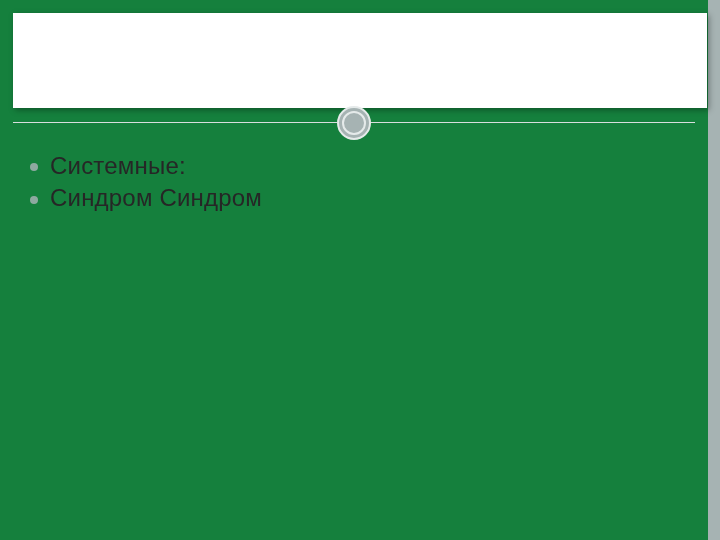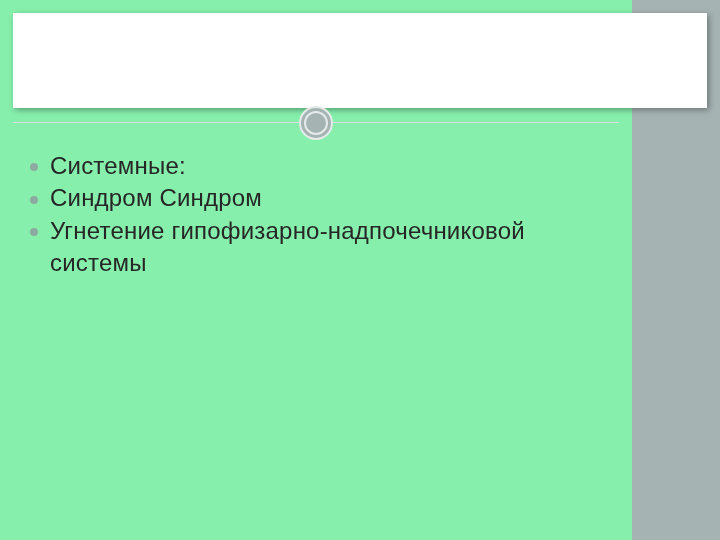--- a/index.html
+++ b/index.html
@@ -6,23 +6,23 @@
     margin: 0;
     padding: 0;
     width: 720px;
     height: 540px;
     overflow: hidden;
     font-family: "Trebuchet MS", "Segoe UI", Arial, sans-serif;
     background: #a6b3b3;
   }
   .stage {
     position: relative;
-    width: 632px;
+    width: 708px;
     height: 540px;
-    background: #86efac;
+    background: #15803d;
   }
   .header {
     position: absolute;
     left: 13px;
     top: 13px;
     width: 694px;
     height: 95px;
     background: #ffffff;
     box-shadow: 2px 2px 6px rgba(0,0,0,0.35);
   }
@@ -99,17 +99,16 @@
   </div>
 
   <div class="rule">
     <div class="ornament"></div>
   </div>
 
   <div class="body">
     <ul class="bullets">
       <li><span>Системные:</span></li>
       <li><span>Синдром Синдром</span></li>
-      <li><span>Угнетение гипофизарно-надпочечниковой системы</span></li>
     </ul>
   </div>
 
 </div>
 
 </body></html>

